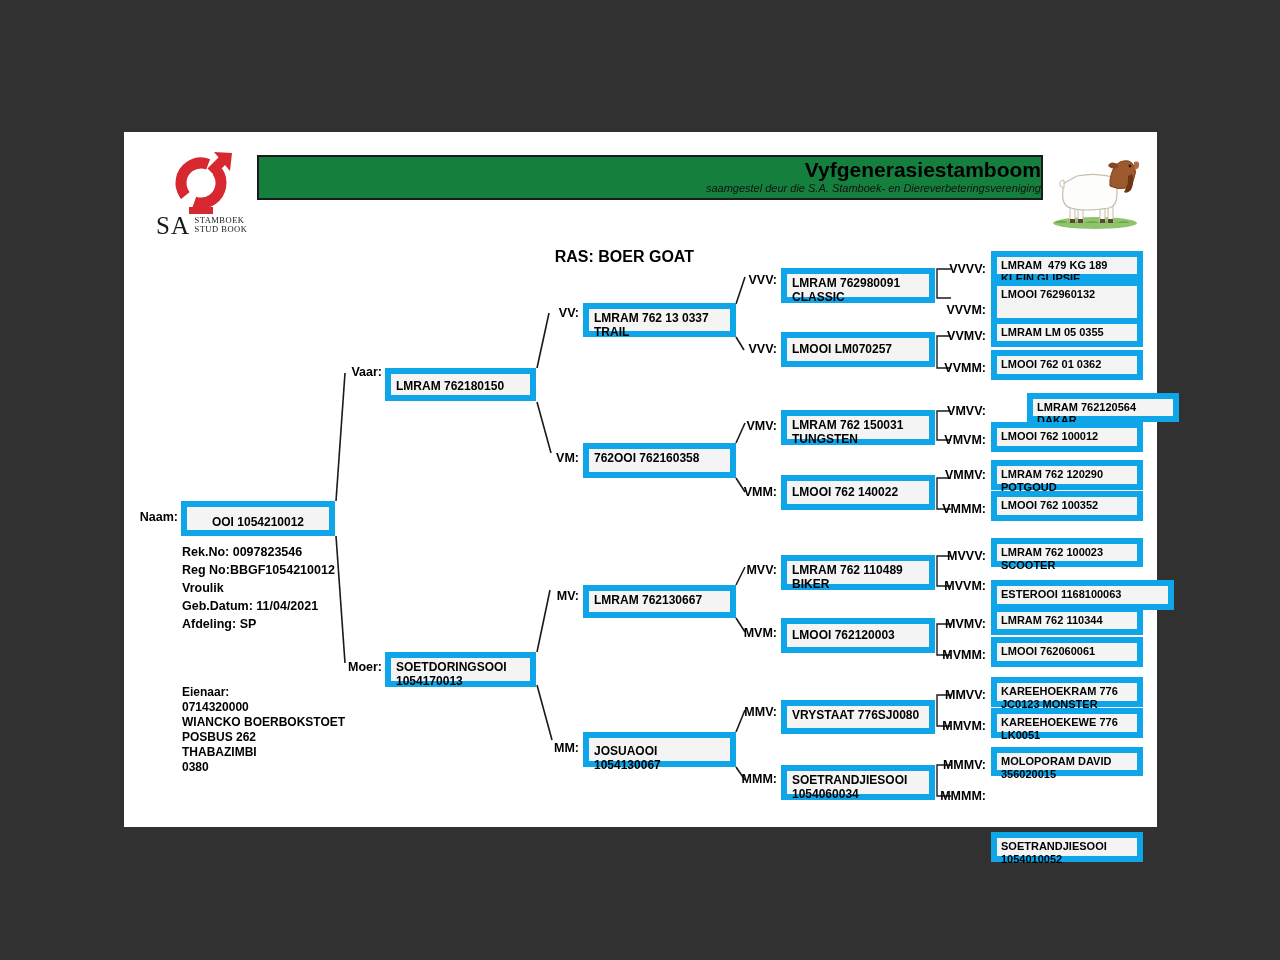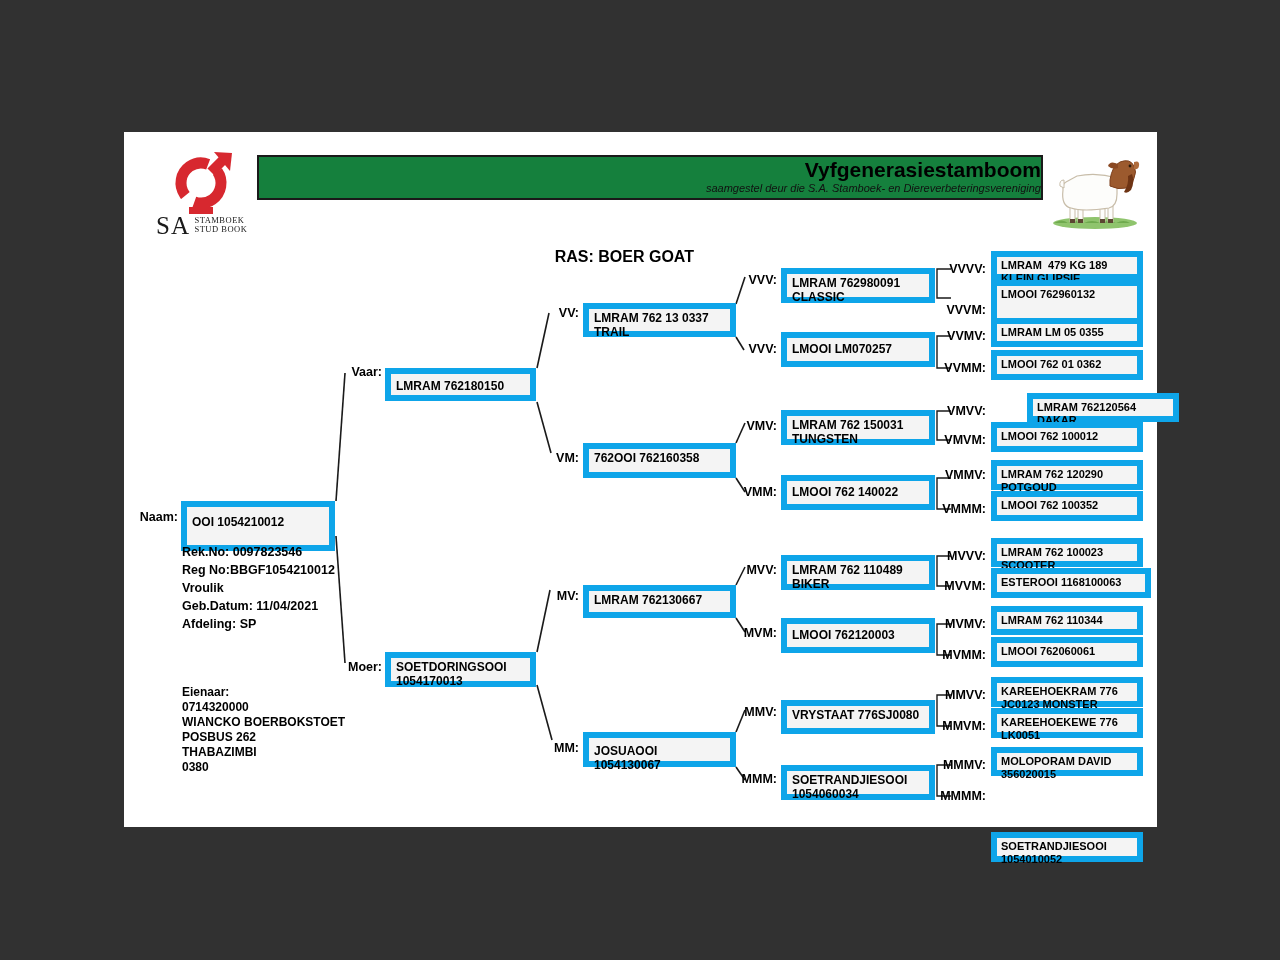--- a/index.html
+++ b/index.html
@@ -107,21 +107,21 @@
       <path d="M827 279 L813 279 L813 308 L827 308"></path>
       <path d="M827 346 L813 346 L813 377 L827 377"></path>
       <path d="M827 424 L813 424 L813 454 L827 454"></path>
       <path d="M827 492 L813 492 L813 523 L827 523"></path>
       <path d="M827 563 L813 563 L813 594 L827 594"></path>
       <path d="M827 633 L813 633 L813 664 L827 664"></path>
     </g>
   </svg>
 
   <div class="plabel" style="left:4px; top:378px; width:50px;">Naam:</div>
-  <div class="pnode" style="left:57px; top:369px; width:154px; height:50px; padding-top:8px;"><span>OOI 1054210012</span></div>
+  <div class="pnode" style="left:57px; top:369px; width:154px; height:35px; padding-top:8px;text-align:center;"><span>OOI 1054210012</span></div>
 
   <div class="detail-block reg">
     <div>Rek.No: 0097823546</div>
     <div>Reg No:BBGF1054210012</div>
     <div>Vroulik</div>
     <div>Geb.Datum: 11/04/2021</div>
     <div>Afdeling: SP</div>
   </div>
 
   <div class="detail-block own">
@@ -196,21 +196,21 @@
   <div class="plabel" style="left:770px; top:336px; width:92px;">VMMV:</div>
   <div class="pnode g5" style="left:867px; top:328px; width:152px; height:30px;"><span>LMRAM 762 120290 POTGOUD</span></div>
 
   <div class="plabel" style="left:770px; top:370px; width:92px;">VMMM:</div>
   <div class="pnode g5" style="left:867px; top:359px; width:152px; height:30px;"><span>LMOOI 762 100352</span></div>
 
   <div class="plabel" style="left:770px; top:417px; width:92px;">MVVV:</div>
   <div class="pnode g5" style="left:867px; top:406px; width:152px; height:29px;"><span>LMRAM 762 100023 SCOOTER</span></div>
 
   <div class="plabel" style="left:770px; top:447px; width:92px;">MVVM:</div>
-  <div class="pnode g5" style="left:867px; top:436px; width:160px; height:30px;"><span>ESTEROOI 1168100063</span></div>
+  <div class="pnode g5" style="left:867px; top:448px; width:183px; height:30px;"><span>ESTEROOI 1168100063</span></div>
 
   <div class="plabel" style="left:770px; top:485px; width:92px;">MVMV:</div>
   <div class="pnode g5" style="left:867px; top:474px; width:152px; height:29px;"><span>LMRAM 762 110344</span></div>
 
   <div class="plabel" style="left:770px; top:516px; width:92px;">MVMM:</div>
   <div class="pnode g5" style="left:867px; top:505px; width:152px; height:30px;"><span>LMOOI 762060061</span></div>
 
   <div class="plabel" style="left:770px; top:556px; width:92px;">MMVV:</div>
   <div class="pnode g5" style="left:867px; top:545px; width:152px; height:30px;"><span>KAREEHOEKRAM 776 JC0123 MONSTER</span></div>
 

